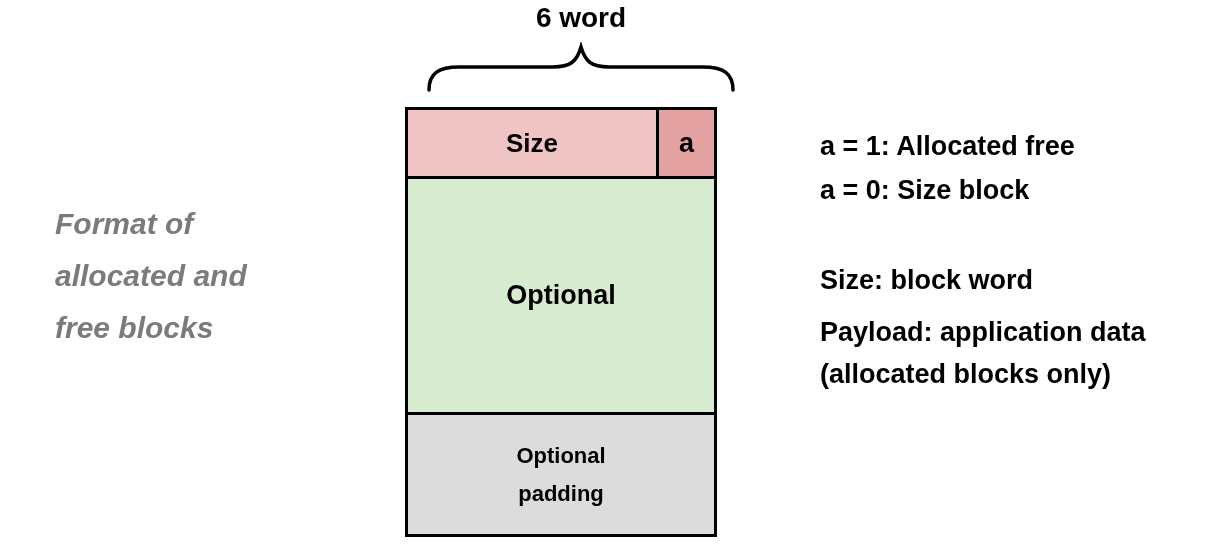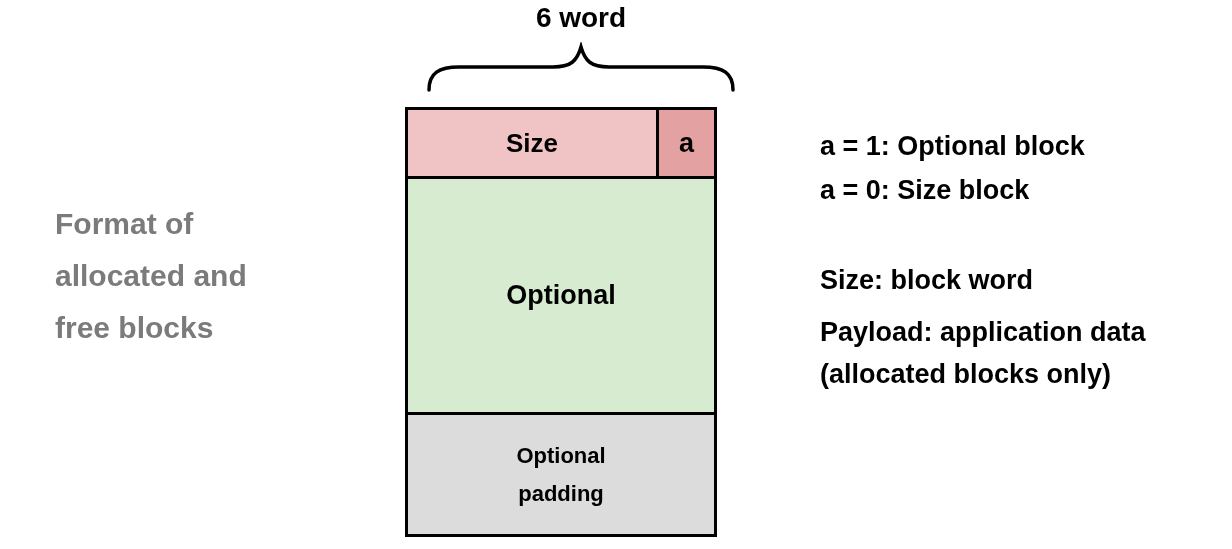--- a/index.html
+++ b/index.html
@@ -13,20 +13,21 @@
   }
 
   
   .slide-title {
     position: absolute;
     left: 55px;
     top: 198px;
     width: 300px;
     font-size: 30px;
     font-weight: bold;
+    font-style: italic;
     line-height: 52px;
     white-space: pre-line;
   }
 
   
   .word-label {
     position: absolute;
     left: 425px;
     top: 2px;
     width: 312px;
@@ -123,20 +124,20 @@
     <div class="header-row">
       <div class="cell size-cell" style="background: rgb(240, 196, 197);">Size</div>
       <div class="cell a-cell" style="background: rgb(227, 161, 162);">a</div>
     </div>
     <div class="cell payload-cell" style="background: rgb(215, 235, 208);">Optional</div>
     <div class="cell padding-cell" style="background: rgb(220, 220, 220);">Optional
 padding</div>
   </div>
 
   <div class="legend">
-    <div class="legend-line">a = 1: Optional block</div>
+    <div class="legend-line">a = 1: Allocated free</div>
     <div class="legend-line">a = 0: Size block</div>
     <div class="legend-line legend-gap">Size: block word</div>
     <div class="legend-multiline legend-gap">Payload: application data
 (allocated blocks only)</div>
   </div>
 
 </div>
 
 </body></html>

